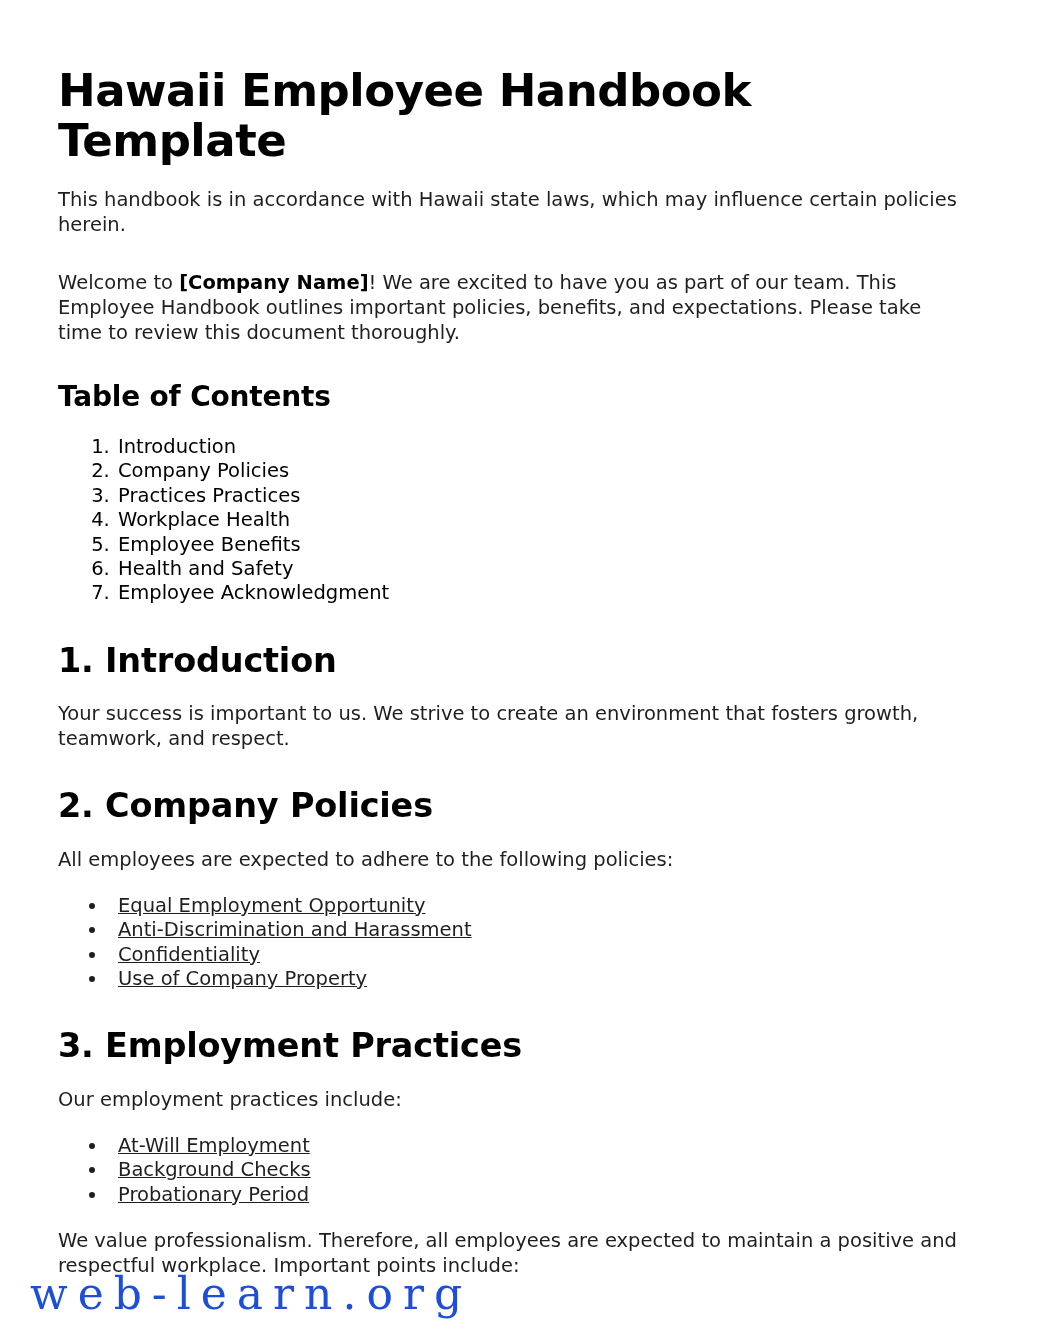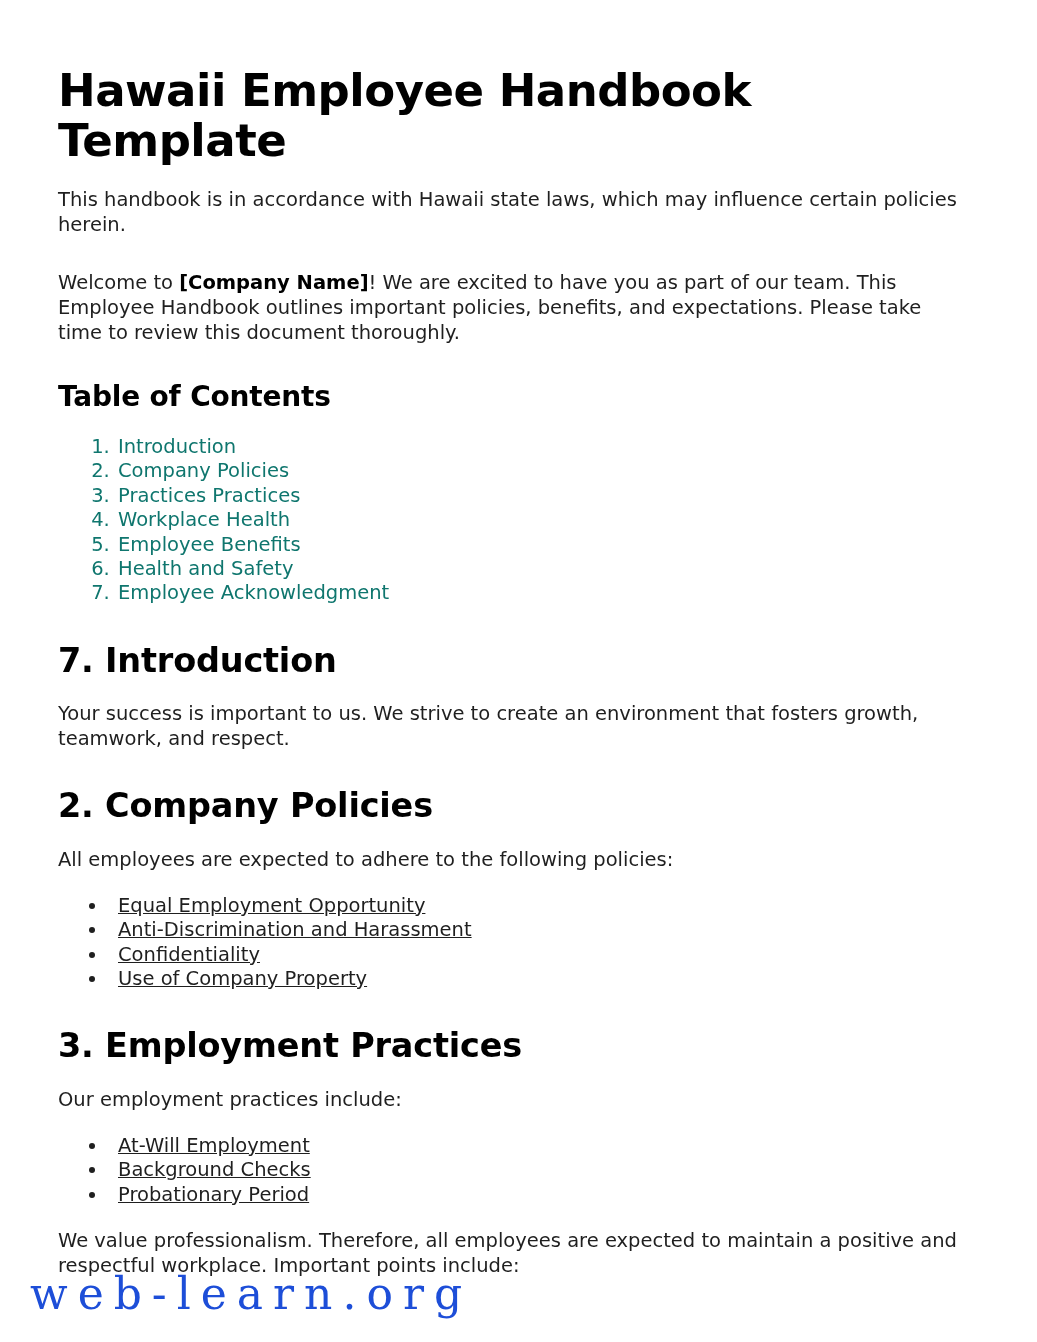--- a/index.html
+++ b/index.html
@@ -81,21 +81,21 @@
     letter-spacing: -0.2px;
   }
   .gap-before-section { margin-top: 36px; }
 
   
   ol.toc-list {
     margin: 22px 0 0 0;
     padding-left: 58px;
     font-size: 19.5px;
     line-height: 24.4px;
-    color: #0f766e;
+    color: #000000;
   }
   ol.toc-list li {
     padding-left: 2px;
   }
 
   ul.bullets {
     margin: 22px 0 0 0;
     padding-left: 50px;
     font-size: 19.5px;
     line-height: 24.4px;
@@ -138,21 +138,21 @@
     <ol class="toc-list">
       <li>Introduction</li>
       <li>Company Policies</li>
       <li>Practices Practices</li>
       <li>Workplace Health</li>
       <li>Employee Benefits</li>
       <li>Health and Safety</li>
       <li>Employee Acknowledgment</li>
     </ol>
 
-    <h2 class="h2-section gap-before-section">7. Introduction</h2>
+    <h2 class="h2-section gap-before-section">1. Introduction</h2>
     <p class="para para-after-heading">Your success is important to us. We strive to create an environment that fosters growth, teamwork, and respect.</p>
 
     <h2 class="h2-section gap-before-section">2. Company Policies</h2>
     <p class="para para-after-heading">All employees are expected to adhere to the following policies:</p>
     <ul class="bullets">
       <li>Equal Employment Opportunity</li>
       <li>Anti-Discrimination and Harassment</li>
       <li>Confidentiality</li>
       <li>Use of Company Property</li>
     </ul>

